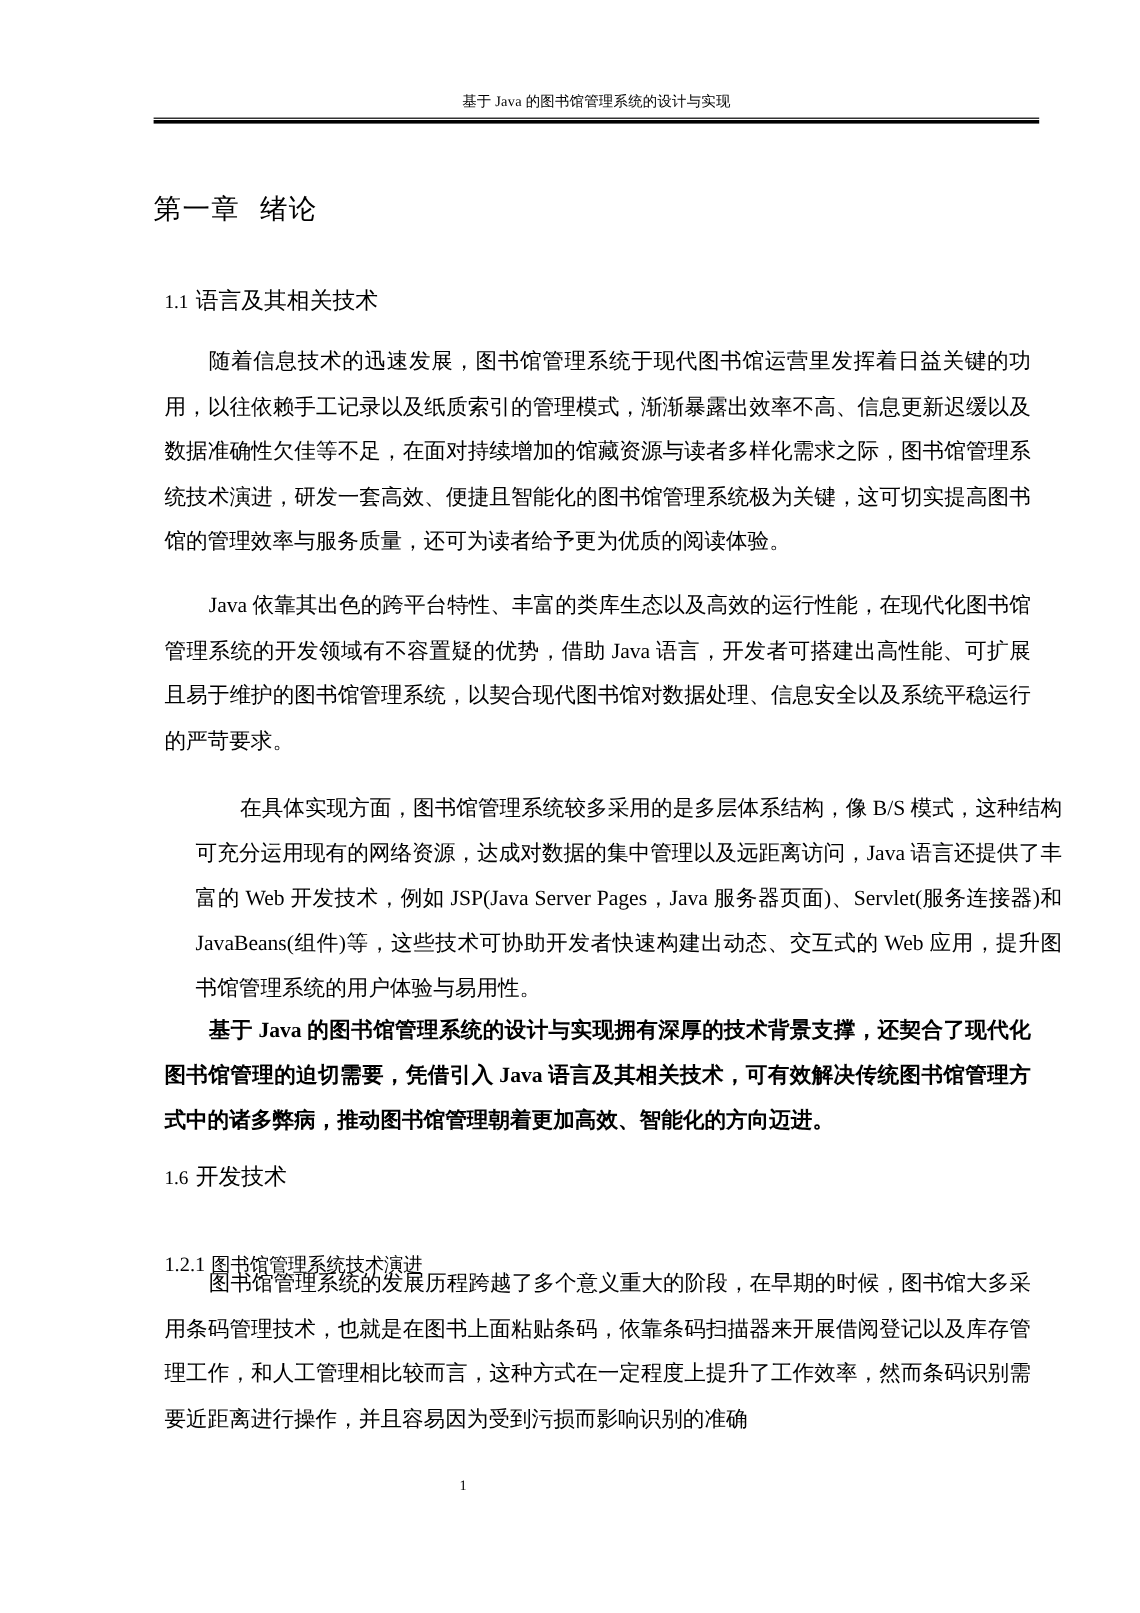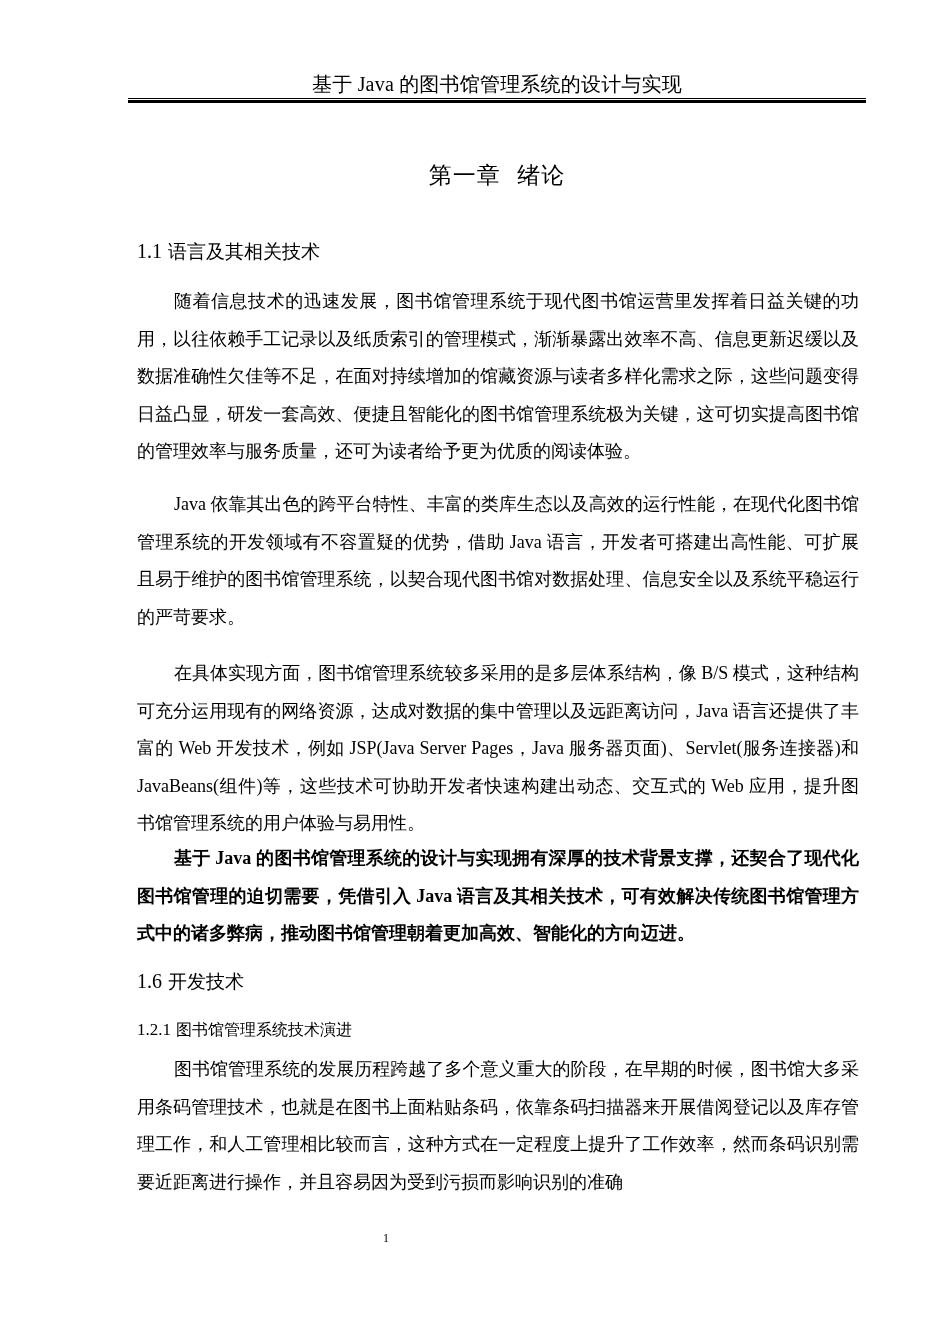--- a/index.html
+++ b/index.html
@@ -14,21 +14,21 @@
       overflow: hidden;
       font-family: "Liberation Serif", "DejaVu Serif", serif;
       color: #000000;
     }
     .page-header {
       position: absolute;
       left: 128px;
       top: 70px;
       width: 738px;
       text-align: center;
-      font-size: 20px;
+      font-size: 12px;
       line-height: 28px;
       letter-spacing: 0.2px;
     }
     .header-rule {
       position: absolute;
       left: 128px;
       top: 98px;
       width: 738px;
       height: 5px;
     }
@@ -39,44 +39,44 @@
     .header-rule .thick {
       margin-top: 1px;
       height: 3px;
       background: #000;
     }
     .chapter-title {
       position: absolute;
       left: 128px;
       top: 159px;
       width: 738px;
-      text-align: center;
       font-family: "DejaVu Sans", "Liberation Sans", sans-serif;
       font-size: 23px;
       line-height: 32px;
       letter-spacing: 1px;
       white-space: pre;
     }
     .section-heading {
       position: absolute;
       left: 137px;
       font-family: "DejaVu Sans", "Liberation Sans", sans-serif;
       font-size: 19px;
       line-height: 26px;
     }
     .section-heading .num {
       font-family: "Liberation Serif", serif;
-      font-size: 20px;
+      font-size: 16px;
     }
     .subsection-heading {
       position: absolute;
       left: 137px;
       font-family: "DejaVu Sans", "Liberation Sans", sans-serif;
       font-size: 16px;
       line-height: 22px;
+      margin-top: 24px;
     }
     .subsection-heading .num {
       font-family: "Liberation Serif", serif;
       font-size: 17px;
     }
     .para {
       position: absolute;
       left: 137px;
       width: 722px;
       font-size: 18px;
@@ -105,23 +105,23 @@
   <div class="thick"></div>
 </div>
 
 <div class="chapter-title">第一章  绪论</div>
 
 <div class="section-heading" style="top:238px;">
   <span class="num">1.1</span>
   <span>语言及其相关技术</span>
 </div>
 
-<p class="para" style="top:283px;">随着信息技术的迅速发展，图书馆管理系统于现代图书馆运营里发挥着日益关键的功用，以往依赖手工记录以及纸质索引的管理模式，渐渐暴露出效率不高、信息更新迟缓以及数据准确性欠佳等不足，在面对持续增加的馆藏资源与读者多样化需求之际，这些问题变得日益凸显，研发一套高效、便捷且智能化的图书馆管理系统极为关键，这可切实提高图书馆的管理效率与服务质量，还可为读者给予更为优质的阅读体验。</p>
+<p class="para" style="top:283px;">随着信息技术的迅速发展，图书馆管理系统于现代图书馆运营里发挥着日益关键的功用，以往依赖手工记录以及纸质索引的管理模式，渐渐暴露出效率不高、信息更新迟缓以及数据准确性欠佳等不足，在面对持续增加的馆藏资源与读者多样化需求之际，图书馆管理系统技术演进，研发一套高效、便捷且智能化的图书馆管理系统极为关键，这可切实提高图书馆的管理效率与服务质量，还可为读者给予更为优质的阅读体验。</p>
 <p class="para" style="top:486px;">Java 依靠其出色的跨平台特性、丰富的类库生态以及高效的运行性能，在现代化图书馆管理系统的开发领域有不容置疑的优势，借助 Java 语言，开发者可搭建出高性能、可扩展且易于维护的图书馆管理系统，以契合现代图书馆对数据处理、信息安全以及系统平稳运行的严苛要求。</p>
-<p class="para" style="top:655px;">在具体实现方面，图书馆管理系统较多采用的是多层体系结构，像 B/S 模式，这种结构可充分运用现有的网络资源，达成对数据的集中管理以及远距离访问，Java 语言还提供了丰富的 Web 开发技术，例如 JSP(Java Server Pages，Java 服务器页面)、Servlet(服务连接器)和 JavaBeans(组件)等，这些技术可协助开发者快速构建出动态、交互式的 Web 应用，提升图书馆管理系统的用户体验与易用性。</p>
+<p class="para" style="top:655px;margin-left:26px;">在具体实现方面，图书馆管理系统较多采用的是多层体系结构，像 B/S 模式，这种结构可充分运用现有的网络资源，达成对数据的集中管理以及远距离访问，Java 语言还提供了丰富的 Web 开发技术，例如 JSP(Java Server Pages，Java 服务器页面)、Servlet(服务连接器)和 JavaBeans(组件)等，这些技术可协助开发者快速构建出动态、交互式的 Web 应用，提升图书馆管理系统的用户体验与易用性。</p>
 <p class="para" style="top:840px;font-weight:bold;">基于 Java 的图书馆管理系统的设计与实现拥有深厚的技术背景支撑，还契合了现代化图书馆管理的迫切需要，凭借引入 Java 语言及其相关技术，可有效解决传统图书馆管理方式中的诸多弊病，推动图书馆管理朝着更加高效、智能化的方向迈进。</p>
 
 <div class="section-heading" style="top:968px;">
   <span class="num">1.6</span>
   <span>开发技术</span>
 </div>
 
 <div class="subsection-heading" style="top:1019px;">
   <span class="num">1.2.1</span>
   <span>图书馆管理系统技术演进</span>

